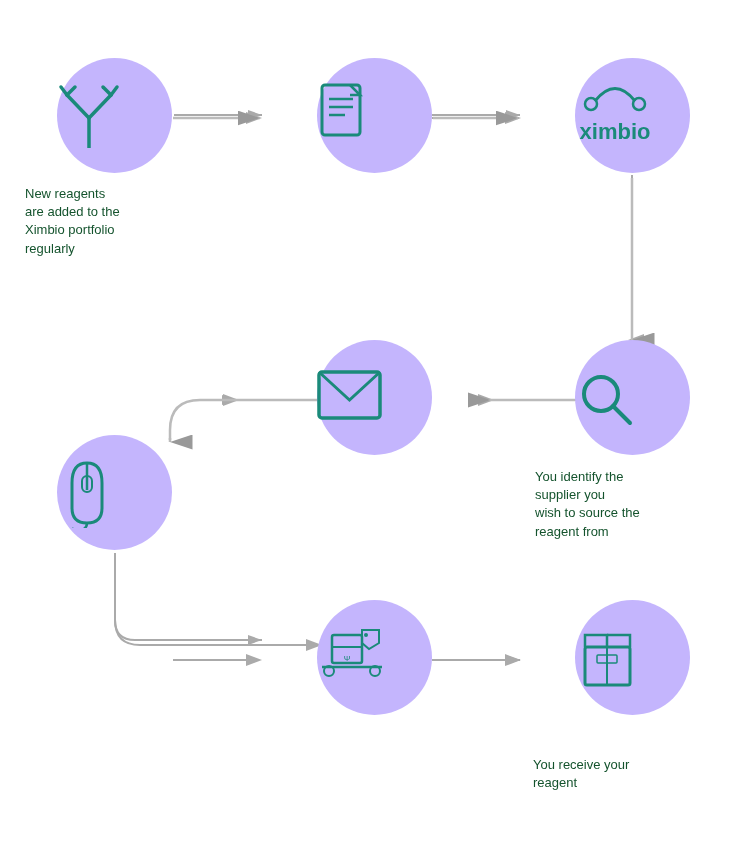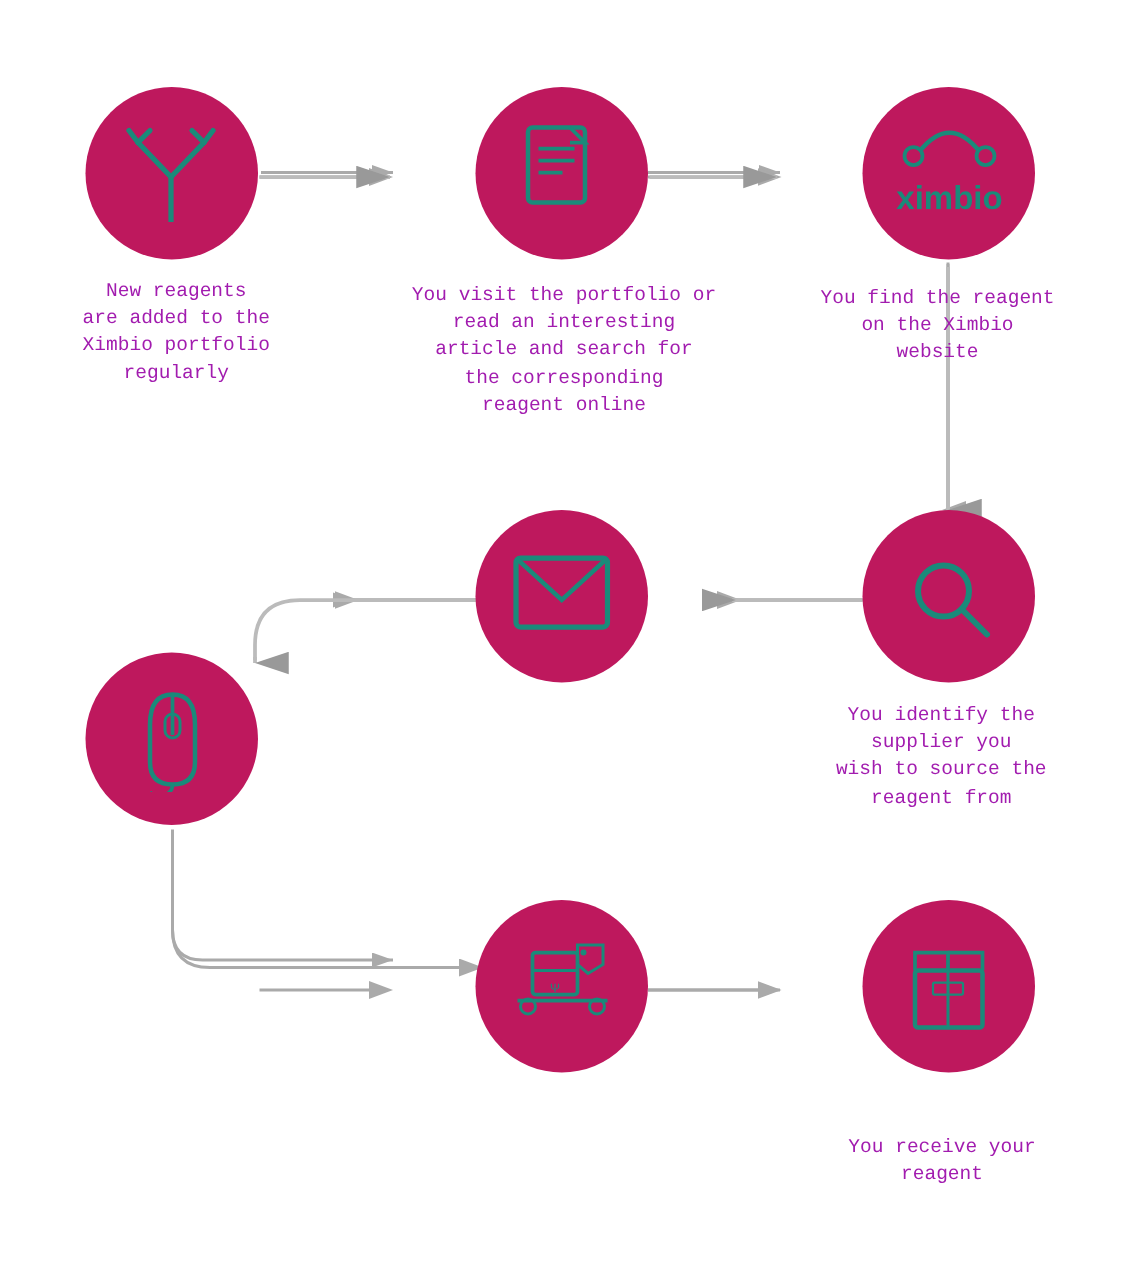--- a/index.html
+++ b/index.html
@@ -15,40 +15,39 @@
     .diagram {
       position: relative;
       width: 750px;
       height: 848px;
     }
 
     
     .circle {
       position: absolute;
       border-radius: 50%;
-      background: #be185d;
+      background: #c4b5fd;
       display: flex;
       align-items: center;
-      justify-content: center;
+      justify-content: flex-start;
       text-decoration: underline;
     }
 
     .circle-lg {
       width: 115px;
       height: 115px;
     }
 
     
     .label {
       position: absolute;
-      text-align: center;
+      text-align: left;
       font-size: 13px;
-      color: #a21caf;
+      color: #14532d;
       line-height: 1.4;
-      font-family: Liberation Mono, monospace;
     }
 
   </style>
 </head>
 <body>
 
 <div class="diagram">
 
   <svg width="750" height="848" style="position:absolute;top:0;left:0;z-index:1;">
     <defs>
@@ -171,41 +170,35 @@
     <svg width="55" height="65" viewBox="0 0 55 65">
       <rect x="5" y="2" width="38" height="50" rx="3" stroke="#1a8a7a" stroke-width="3" fill="none"></rect>
       <line x1="12" y1="16" x2="36" y2="16" stroke="#1a8a7a" stroke-width="2.5"></line>
       <line x1="12" y1="24" x2="36" y2="24" stroke="#1a8a7a" stroke-width="2.5"></line>
       <line x1="12" y1="32" x2="28" y2="32" stroke="#1a8a7a" stroke-width="2.5"></line>
 
       <polyline points="33,2 43,12 33,12" stroke="#1a8a7a" stroke-width="2.5" fill="none"></polyline>
     </svg>
   </div>
 
-  <div class="label" style="left:260px;top:188px;width:232px;z-index:2;">
-    You visit the portfolio or<br>read an interesting<br>article and search for<br>the corresponding<br>reagent online
-  </div>
 
   <div class="circle circle-lg" style="left:575px;top:58px;z-index:2;">
     <div style="text-align:center;">
       
       <svg width="80" height="85" viewBox="0 0 80 85">
 
         <path d="M20,30 Q40,5 60,30" stroke="#1a8a7a" stroke-width="3" fill="none"></path>
         <circle cx="16" cy="33" r="6" stroke="#1a8a7a" stroke-width="2.5" fill="none"></circle>
         <circle cx="64" cy="33" r="6" stroke="#1a8a7a" stroke-width="2.5" fill="none"></circle>
 
         <text x="40" y="68" text-anchor="middle" font-size="22" font-weight="bold" fill="#1a8a7a" font-family="Arial">ximbio</text>
       </svg>
     </div>
   </div>
 
-  <div class="label" style="left:530px;top:190px;width:190px;z-index:2;">
-    You find the reagent<br>on the Ximbio<br>website
-  </div>
 
   <div class="circle circle-lg" style="left:575px;top:340px;z-index:2;">
     <svg width="60" height="60" viewBox="0 0 60 60">
       <circle cx="26" cy="26" r="17" stroke="#1a8a7a" stroke-width="4" fill="none"></circle>
       <line x1="38" y1="38" x2="55" y2="55" stroke="#1a8a7a" stroke-width="4" stroke-linecap="round"></line>
     </svg>
   </div>
 
   <div class="label" style="left:535px;top:468px;width:185px;z-index:2;">
     You identify the<br>supplier you<br>wish to source the<br>reagent from

